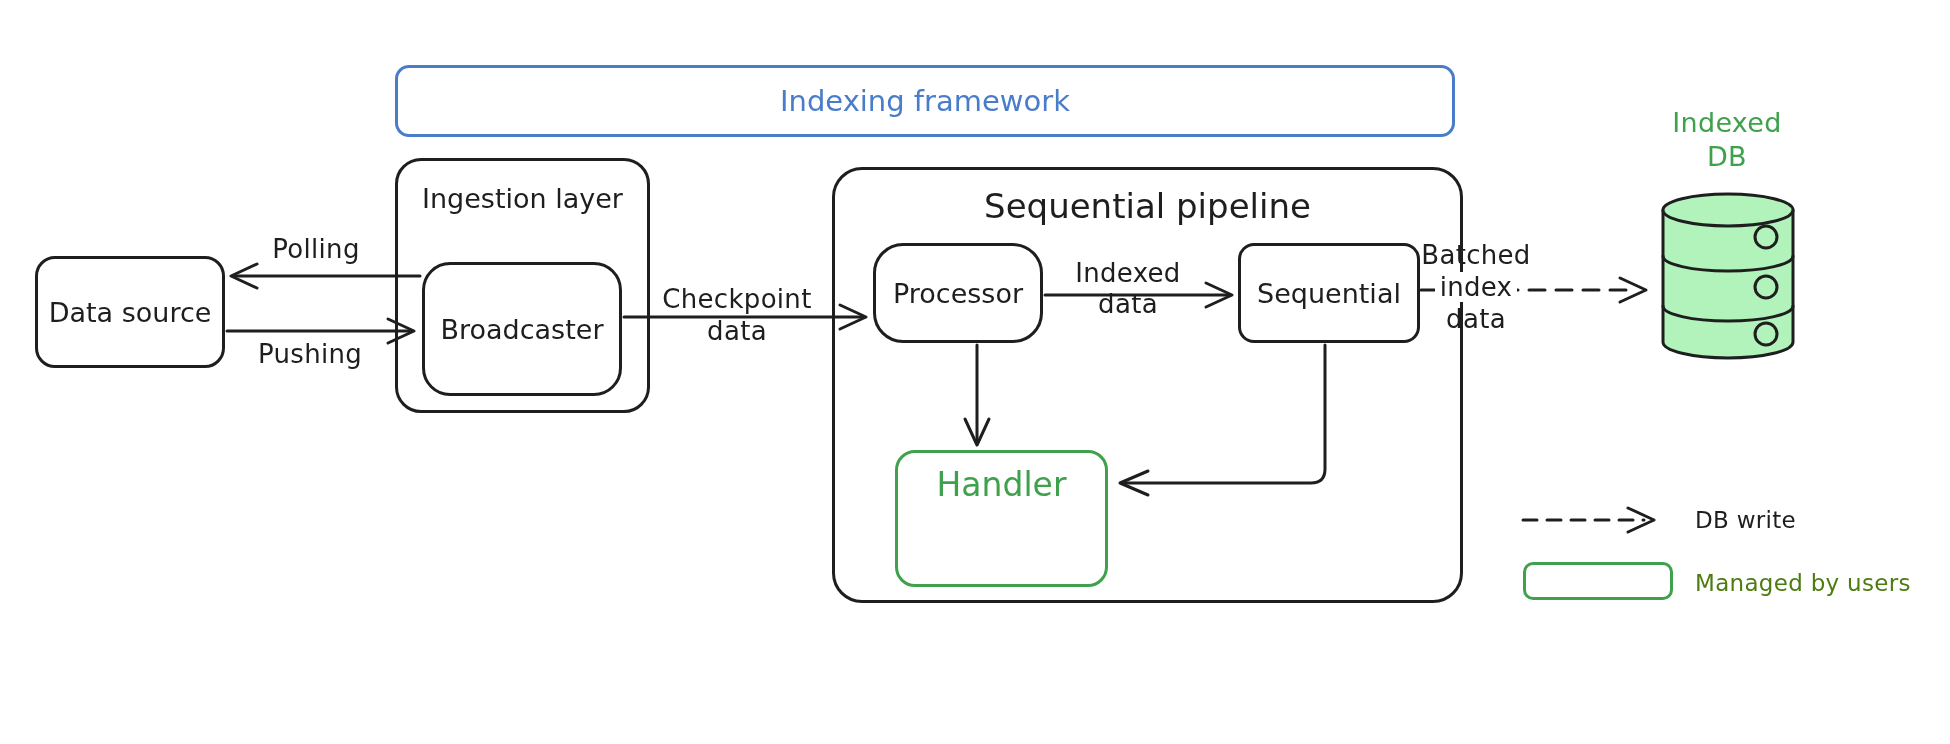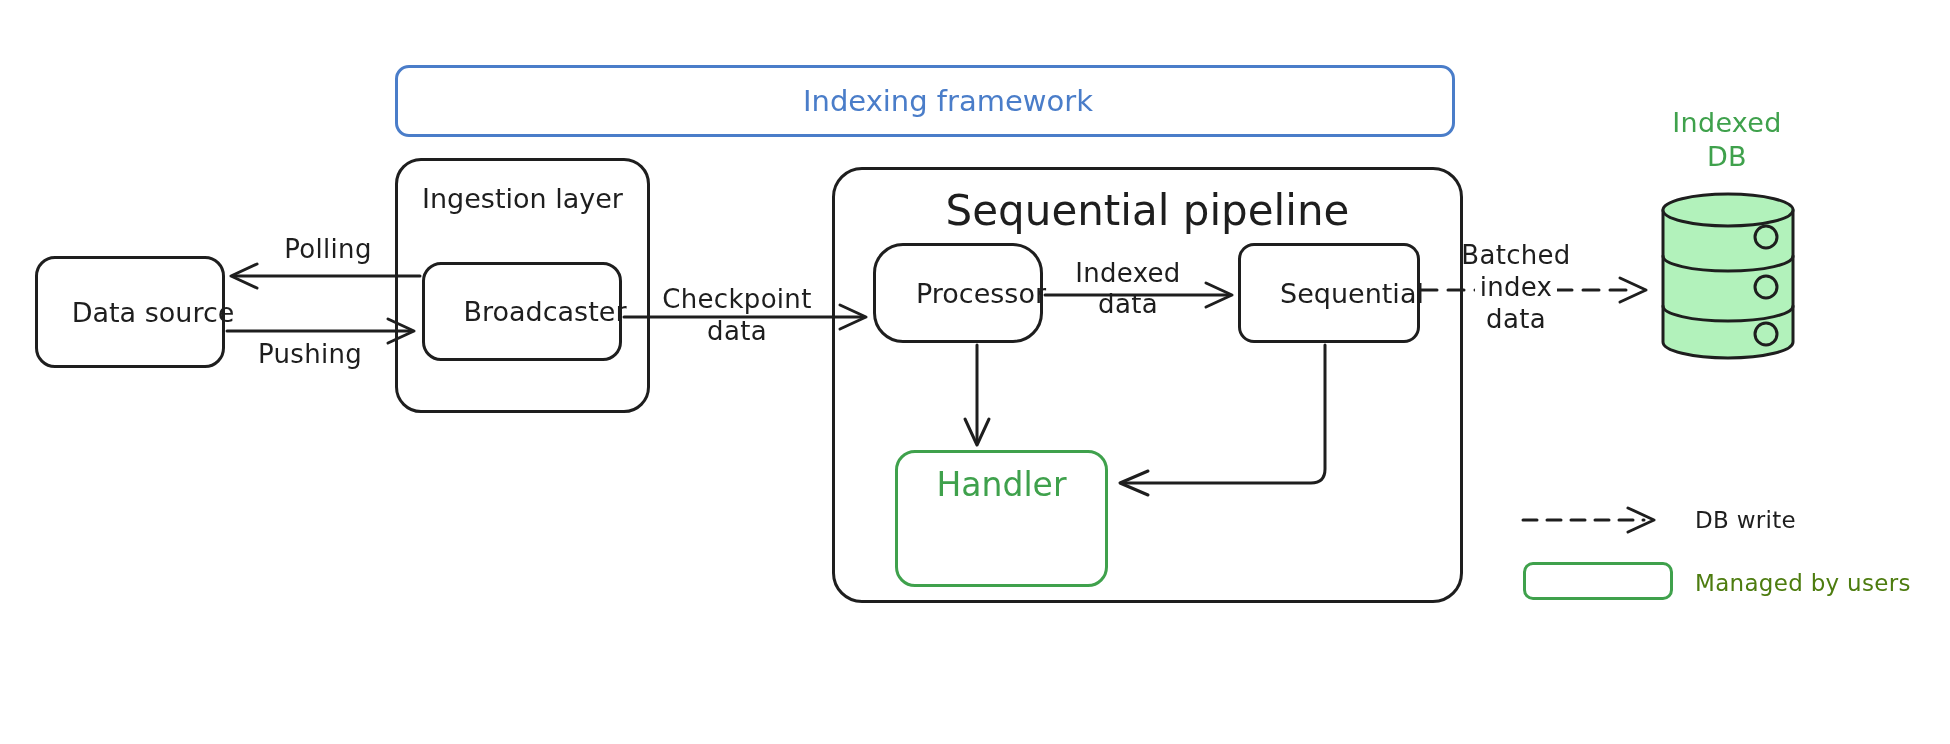--- a/index.html
+++ b/index.html
@@ -1,31 +1,31 @@
 <!DOCTYPE html>
 <html><head>
 <meta charset="utf-8">
 <style>
   html,body{margin:0;padding:0;background:#ffffff;}
   body{width:1950px;height:744px;position:relative;overflow:hidden;
        font-family:"DejaVu Sans","Liberation Sans",sans-serif;color:#1e1e1e;}
   .box{position:absolute;border:3px solid #1e1e1e;border-radius:18px;background:transparent;box-sizing:border-box;}
   .lbl{position:absolute;white-space:nowrap;letter-spacing:.3px;}
-  .center{display:flex;align-items:center;justify-content:center;text-align:center;padding-left:23px;}
+  .center{display:flex;align-items:center;justify-content:center;text-align:center;}
   .tcenter{text-align:center;}
   
   .frame-blue{left:395px;top:65px;width:1060px;height:72px;border:3px solid #4a7dc9;border-radius:14px;}
   .frame-blue .title{width:100%;height:100%;font-size:29px;color:#4a7dc9;}
   .ingestion{left:395px;top:158px;width:255px;height:255px;border-radius:26px;}
   .ingestion .title{position:absolute;top:22px;left:0;width:100%;font-size:27px;}
   .pipeline{left:832px;top:167px;width:631px;height:436px;border-width:3.5px;border-radius:30px;}
-  .pipeline .title{position:absolute;top:16px;left:0;width:100%;font-size:42px;}
+  .pipeline .title{position:absolute;top:16px;left:0;width:100%;font-size:34px;}
   
   .datasource{left:35px;top:256px;width:190px;height:112px;border-radius:20px;}
-  .broadcaster{left:422px;top:262px;width:200px;height:99px;border-radius:19px;}
+  .broadcaster{left:422px;top:262px;width:200px;height:134px;border-radius:28px;}
   .processor{left:873px;top:243px;width:170px;height:100px;border-radius:30px;}
   .committer{left:1238px;top:243px;width:182px;height:100px;border-radius:16px;}
   .node-label{width:100%;height:100%;font-size:27px;}
   .handler{left:895px;top:450px;width:213px;height:137px;border:3px solid #3fa14c;border-radius:20px;}
   .handler .title{margin-top:12px;text-align:center;font-size:33px;color:#3fa14c;}
   .handler .methods{margin:8px 0 0 22px;font-family:"DejaVu Sans Mono","Liberation Mono",monospace;
                     font-size:20px;line-height:29px;color:#3fa14c;}
   
   .elabel{font-size:26px;}
   .stack{position:absolute;text-align:center;font-size:26px;line-height:32px;letter-spacing:.3px;}
@@ -122,35 +122,35 @@
     <path d="M1663,210 L1663,342 A65,16 0 0 0 1793,342 L1793,210" fill="#b2f2bb"></path>
     <ellipse cx="1728" cy="210" rx="65" ry="16" fill="#b2f2bb"></ellipse>
     <path d="M1663,256 A65,15 0 0 0 1793,256" fill="none"></path>
     <path d="M1663,306 A65,15 0 0 0 1793,306" fill="none"></path>
     <circle cx="1766" cy="237" r="11" fill="none"></circle>
     <circle cx="1766" cy="287" r="11" fill="none"></circle>
     <circle cx="1766" cy="334" r="11" fill="none"></circle>
   </g>
 </svg>
 
-<div class="lbl elabel tcenter" style="left:268px;top:234px;width:120px;">Polling</div>
+<div class="lbl elabel tcenter" style="left:256px;top:234px;width:120px;">Polling</div>
 
 <div class="lbl elabel tcenter" style="left:250px;top:339px;width:120px;">Pushing</div>
 
 <div class="stack" style="left:657px;top:283px;width:160px;">
   <div>Checkpoint</div>
   <div>data</div>
 </div>
 
 <div class="stack" style="left:1058px;top:258px;width:140px;line-height:31px;">
   <div class="whitebg" style="display:inline-block;">Indexed</div>
   <div>data</div>
 </div>
 
-<div class="stack" style="left:1446px;top:239px;width:140px;">
+<div class="stack" style="left:1406px;top:239px;width:140px;">
   <div>Batched</div>
   <div><span class="whitebg">index</span></div>
   <div>data</div>
 </div>
 
 <div class="stack dbname">
   <div>Indexed</div>
   <div>DB</div>
 </div>
 

